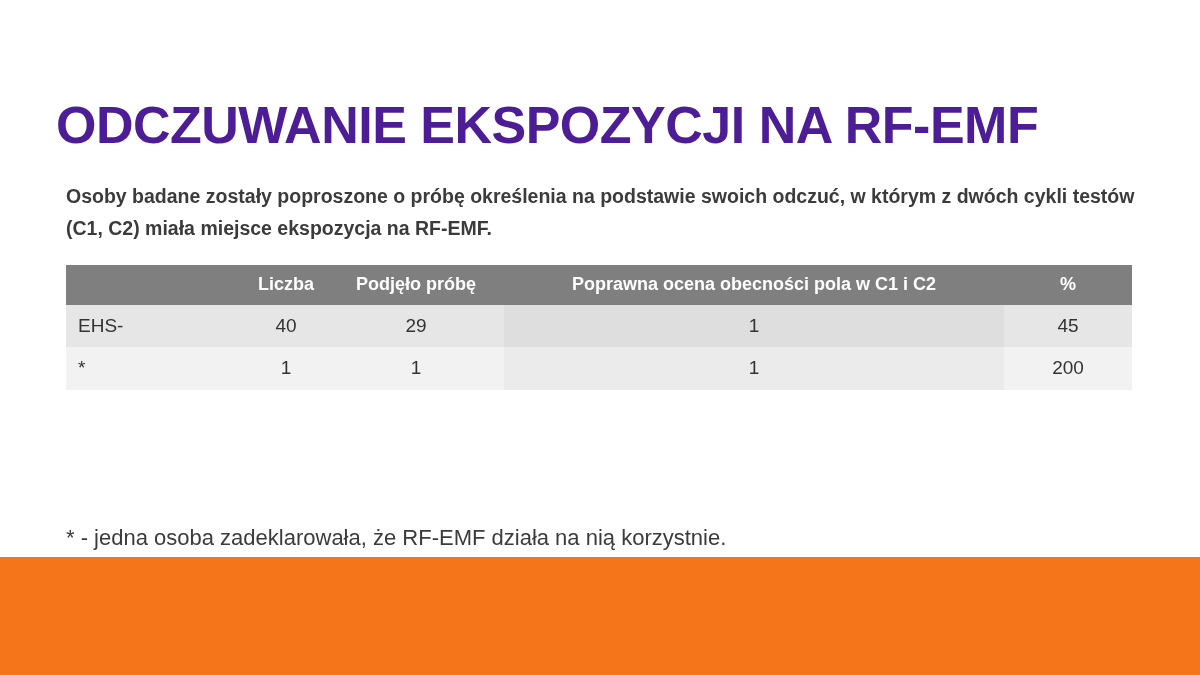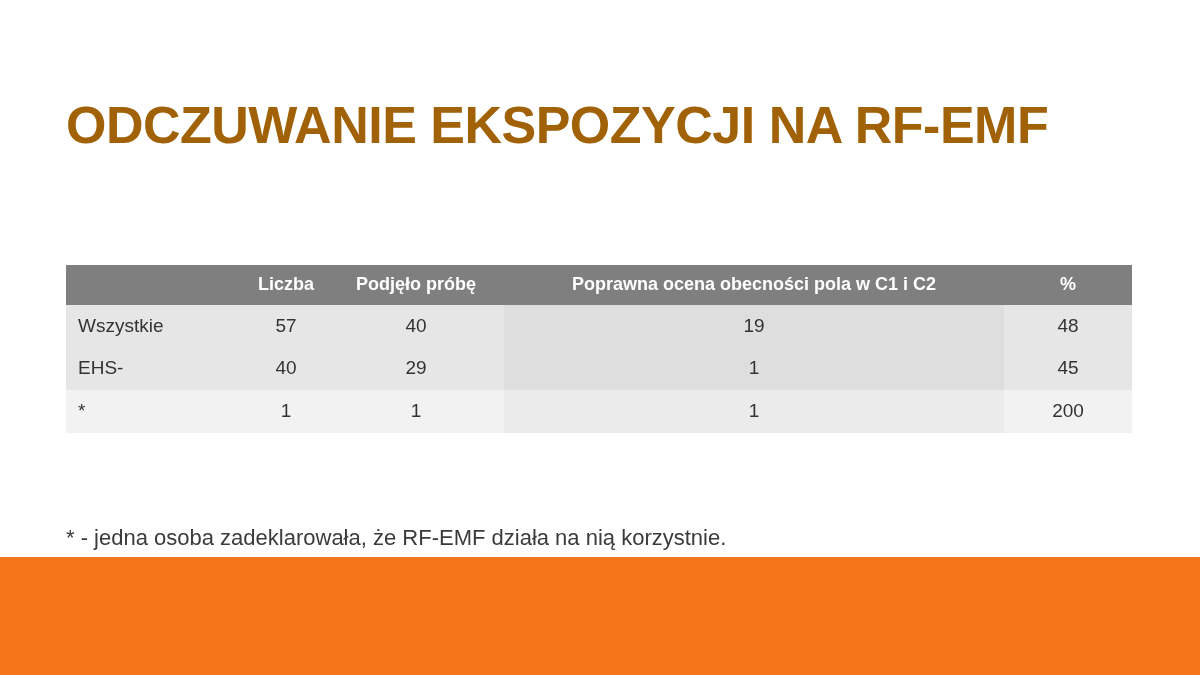--- a/index.html
+++ b/index.html
@@ -15,26 +15,26 @@
     position: relative;
   }
   .slide {
     position: relative;
     width: 1200px;
     height: 675px;
     box-sizing: border-box;
   }
   .slide-title {
     position: absolute;
-    left: 66px;
+    left: 56px;
     top: 66px;
     font-size: 52px;
     font-weight: bold;
     letter-spacing: -0.5px;
-    color: #a16207;
+    color: #4c1d95;
     line-height: 1.05;
     white-space: nowrap;
     margin-top: 32px;
   }
   .slide-subtitle {
     position: absolute;
     left: 66px;
     top: 160px;
     width: 1110px;
     font-size: 19.5px;
@@ -110,46 +110,40 @@
     background: #f5761a;
   }
 </style>
 </head>
 <body>
 
 <div class="slide">
 
   <h1 class="slide-title">ODCZUWANIE EKSPOZYCJI NA RF-EMF</h1>
 
+  <p class="slide-subtitle">Osoby badane zostały poproszone o próbę określenia na podstawie swoich odczuć, w którym z dwóch cykli testów (C1, C2) miała miejsce ekspozycja na RF-EMF.</p>
 
   <table class="data-table">
     <colgroup>
       <col class="c-label">
       <col class="c-liczba">
       <col class="c-proba">
       <col class="c-ocena">
       <col class="c-pct">
     </colgroup>
     <thead>
       <tr>
         <th class="blank-head"></th>
         <th>Liczba</th>
         <th>Podjęło próbę</th>
         <th>Poprawna ocena obecności pola w C1 i C2</th>
         <th>%</th>
       </tr>
     </thead>
     <tbody>
-      <tr class="odd">
-        <td class="row-label">Wszystkie</td>
-        <td>57</td>
-        <td>40</td>
-        <td class="col-ocena">19</td>
-        <td>48</td>
-      </tr>
       <tr class="odd">
         <td class="row-label">EHS-</td>
         <td>40</td>
         <td>29</td>
         <td class="col-ocena">1</td>
         <td>45</td>
       </tr>
       <tr class="even">
         <td class="row-label">*</td>
         <td>1</td>

